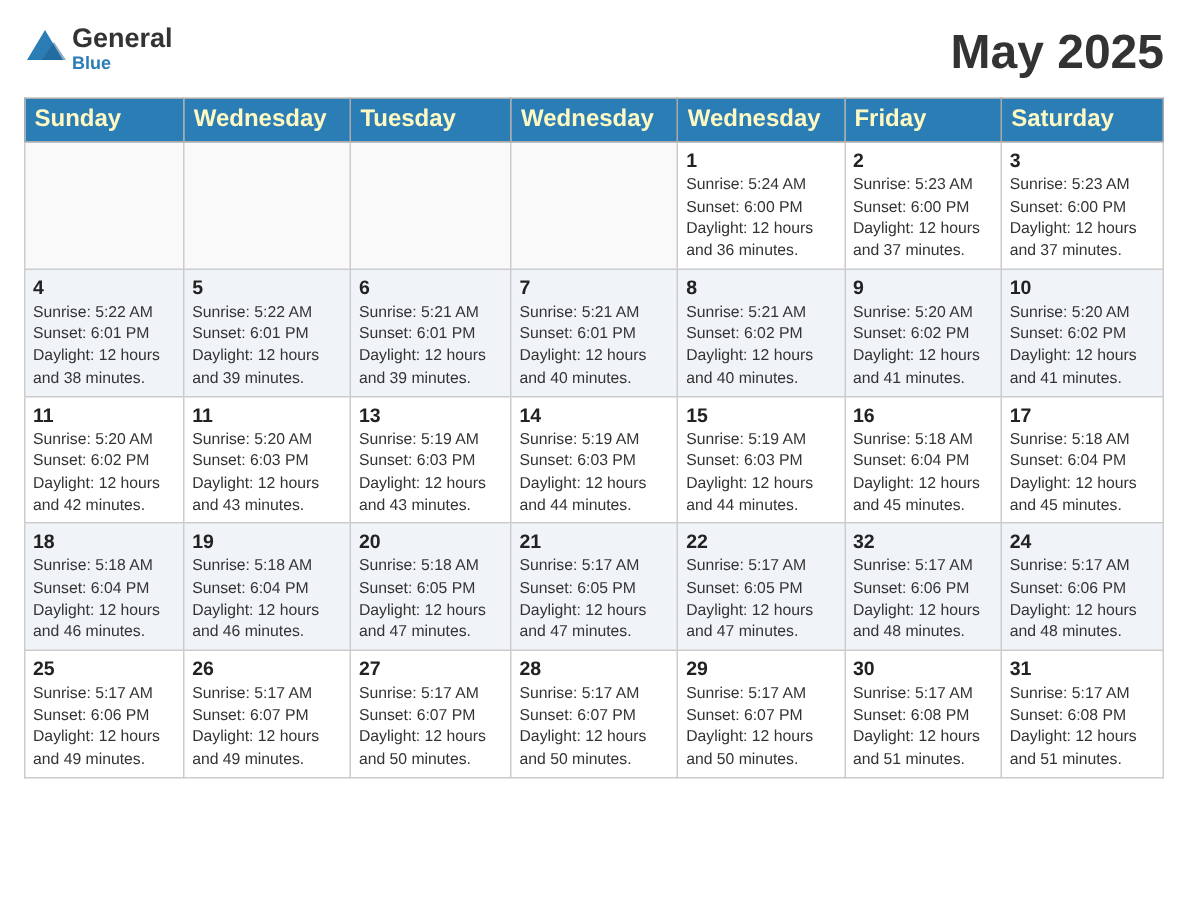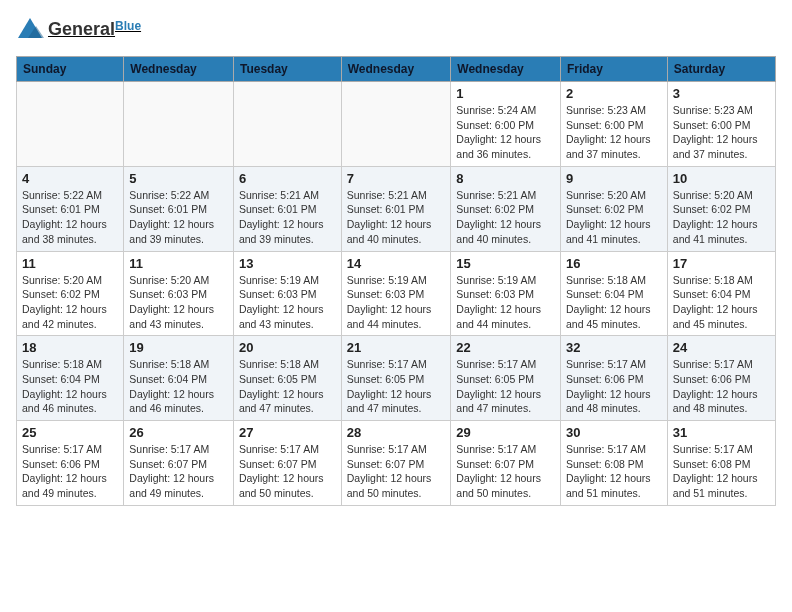--- a/index.html
+++ b/index.html
@@ -15,23 +15,22 @@
       justify-content: space-between;
       align-items: flex-start;
       margin-bottom: 12px;
     }
     .logo {
       display: flex;
       align-items: center;
     }
     .logo-text {
       display: flex;
-      flex-direction: row;
+      flex-direction: column;
       line-height: 1.1;
-      text-decoration: underline;
     }
     .logo-general {
       font-size: 18px;
       font-weight: bold;
       color: #333;
     }
     .logo-blue {
       font-size: 12px;
       font-weight: bold;
       color: #2a7db5;
@@ -53,24 +52,24 @@
       font-size: 15px;
       color: #555;
     }
     .calendar {
       width: 100%;
       border-collapse: collapse;
       font-size: 11px;
     }
     .calendar th {
       background-color: #2a7db5;
-      color: #0f172a;
+      color: #fef9c3;
       text-align: left;
       padding: 5px 6px;
-      font-size: 12px;
+      font-size: 16px;
       border: 1px solid #aaa;
     }
     .calendar td {
       border: 1px solid #ccc;
       vertical-align: top;
       padding: 4px 5px;
       width: 113px;
       min-height: 80px;
       background: #fff;
     }
@@ -101,20 +100,21 @@
     <svg class="logo-icon" viewBox="0 0 28 28">
       <polygon points="14,2 26,22 2,22" fill="#2a7db5"></polygon>
       <polygon points="20,10 28,22 12,22" fill="#1a5c8a" opacity="0.5"></polygon>
     </svg>
     <div class="logo-text">
       <span class="logo-general">General</span>
       <span class="logo-blue">Blue</span>
     </div>
   </div>
   <div class="title-block">
+    <div class="month-year">May 2025</div>
   </div>
 </div>
 
 <table class="calendar">
   <thead>
     <tr>
     <th>Sunday</th>
         <th>Wednesday</th>
         <th>Tuesday</th>
         <th>Wednesday</th>

